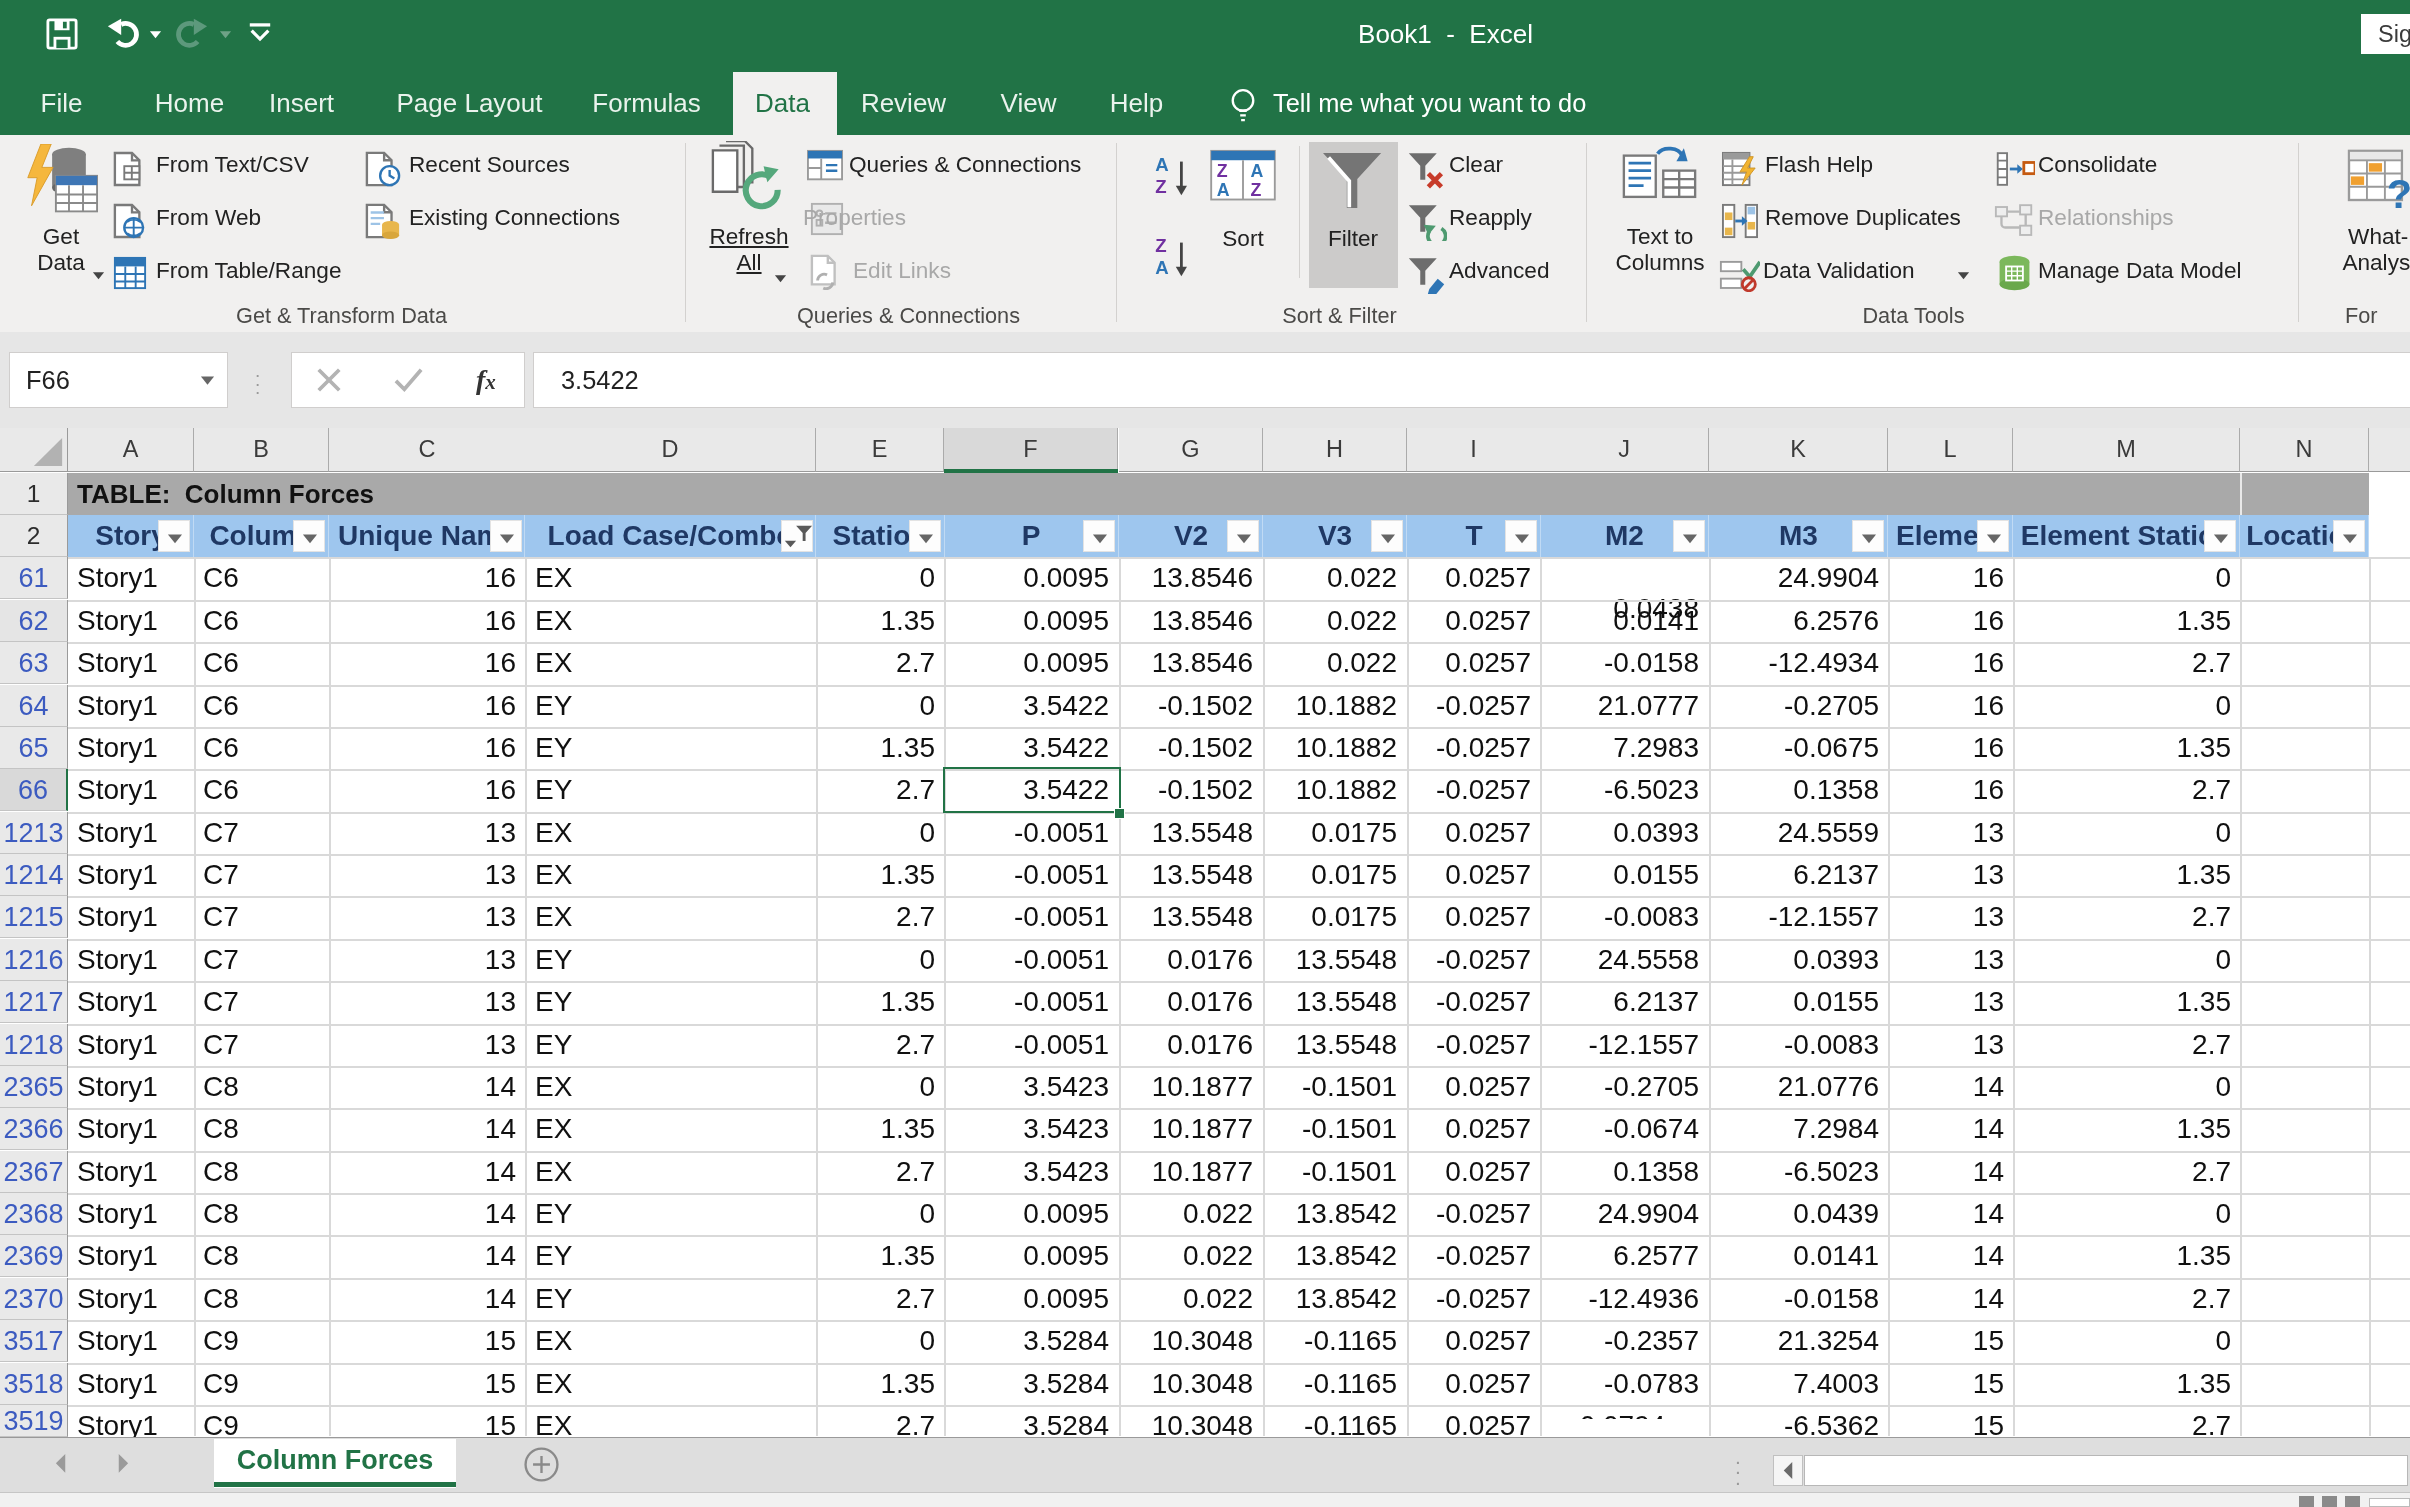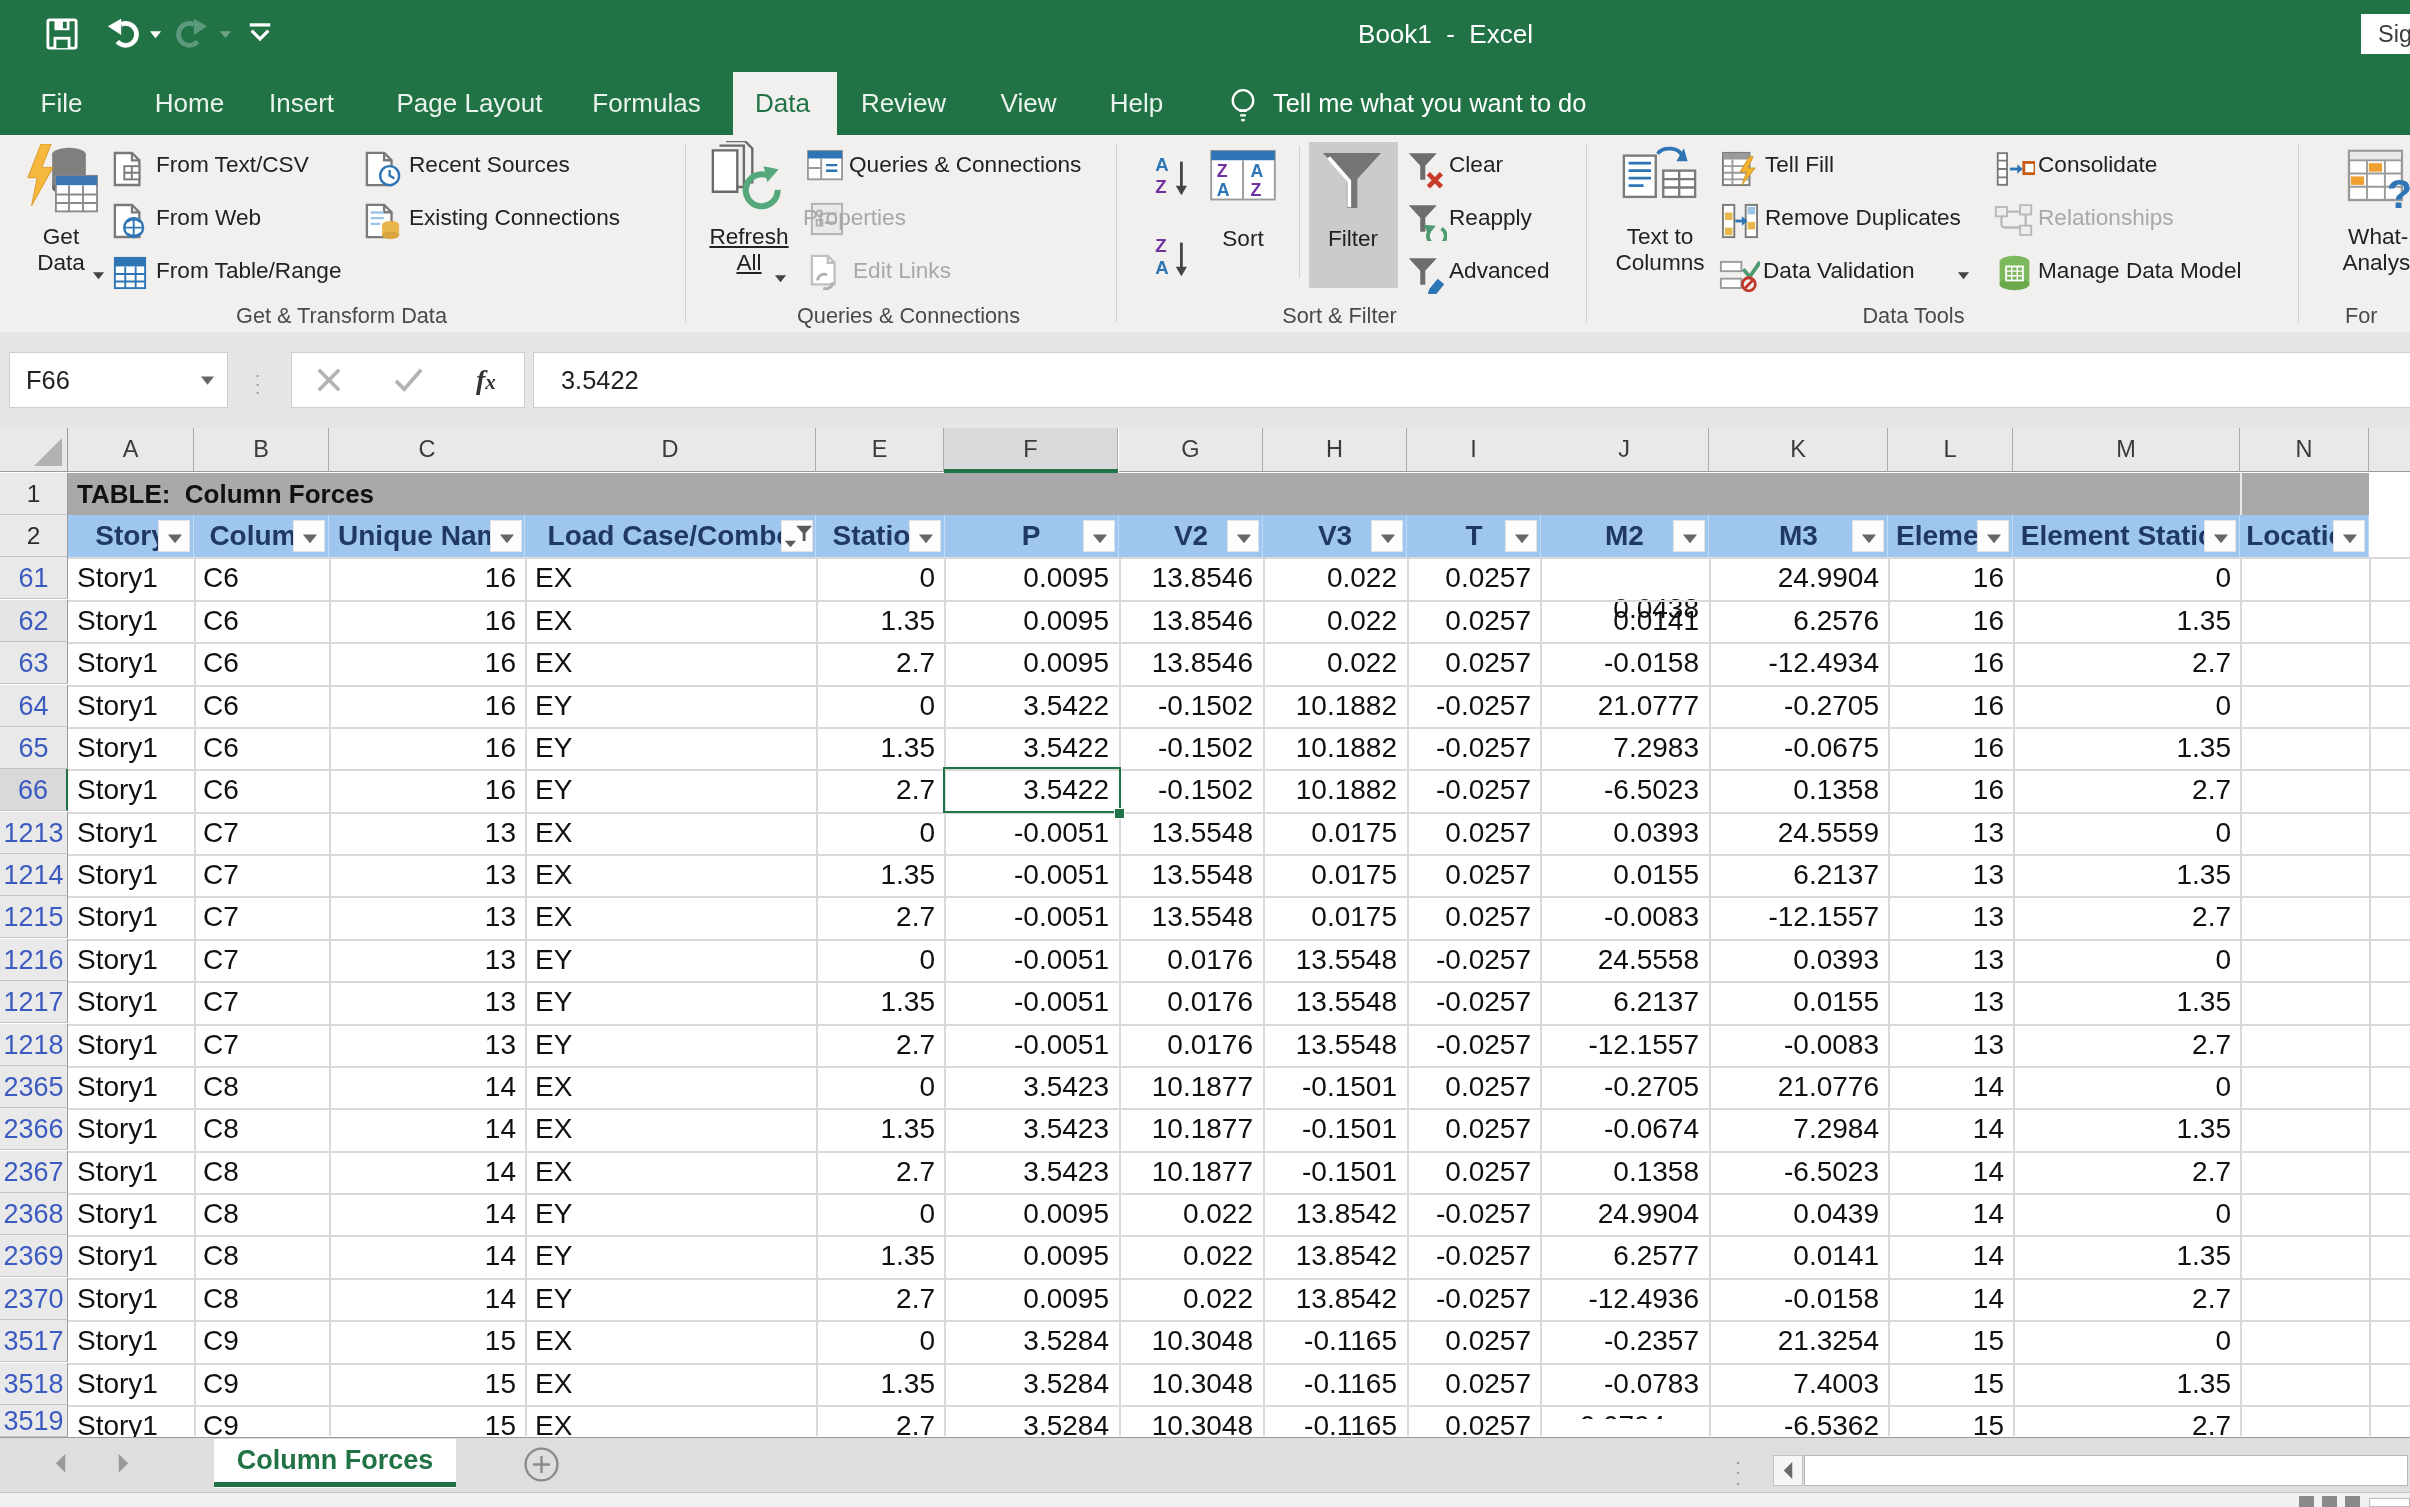--- a/index.html
+++ b/index.html
@@ -215,21 +215,21 @@
     <rect x="44" y="26" width="34" height="28" fill="#fff" stroke="#7a7a7a" stroke-width="2.5"></rect>
     <path d="M44 35 h34 M44 44 h34 M61 26 v28" stroke="#7a7a7a" stroke-width="2.5"></path>
   </svg>
 <div class="bigtxt" style="left:1599px;top:224px;width:122px;">Text to<br>Columns</div>
 <svg class="ab" style="left:1721px;top:151px;" width="38" height="36" viewBox="0 0 40 38">
     <rect x="2" y="2" width="28" height="34" fill="#fff" stroke="#7a7a7a" stroke-width="2"></rect>
     <rect x="2" y="2" width="28" height="7" fill="#9a9a9a"></rect>
     <path d="M2 16 h28 M2 23 h28 M2 30 h28 M12 9 v27" stroke="#9a9a9a" stroke-width="2"></path>
     <polygon points="30,6 20,22 27,22 22,36 36,18 28,18 34,6" fill="#f2b430" stroke="#cf9425"></polygon>
   </svg>
-<div class="itxt" style="left:1765px;top:153px;width:490px;">Tell Fill</div>
+<div class="itxt" style="left:1765px;top:153px;width:490px;">Flash Help</div>
 <svg class="ab" style="left:1721px;top:203px;" width="38" height="36" viewBox="0 0 40 38">
     <rect x="2" y="2" width="12" height="34" fill="#fff" stroke="#7a7a7a" stroke-width="2"></rect>
     <rect x="26" y="2" width="12" height="34" fill="#fff" stroke="#7a7a7a" stroke-width="2"></rect>
     <rect x="4" y="10" width="8" height="8" fill="#e8b64c"></rect>
     <rect x="4" y="26" width="8" height="8" fill="#e8b64c"></rect>
     <rect x="28" y="4" width="8" height="8" fill="#9dc3e6"></rect>
     <rect x="28" y="20" width="8" height="8" fill="#e8b64c"></rect>
     <path d="M15 19 h8" stroke="#2e75b5" stroke-width="3"></path>
     <polygon points="22,14 22,24 28,19" fill="#2e75b5"></polygon>
   </svg>

